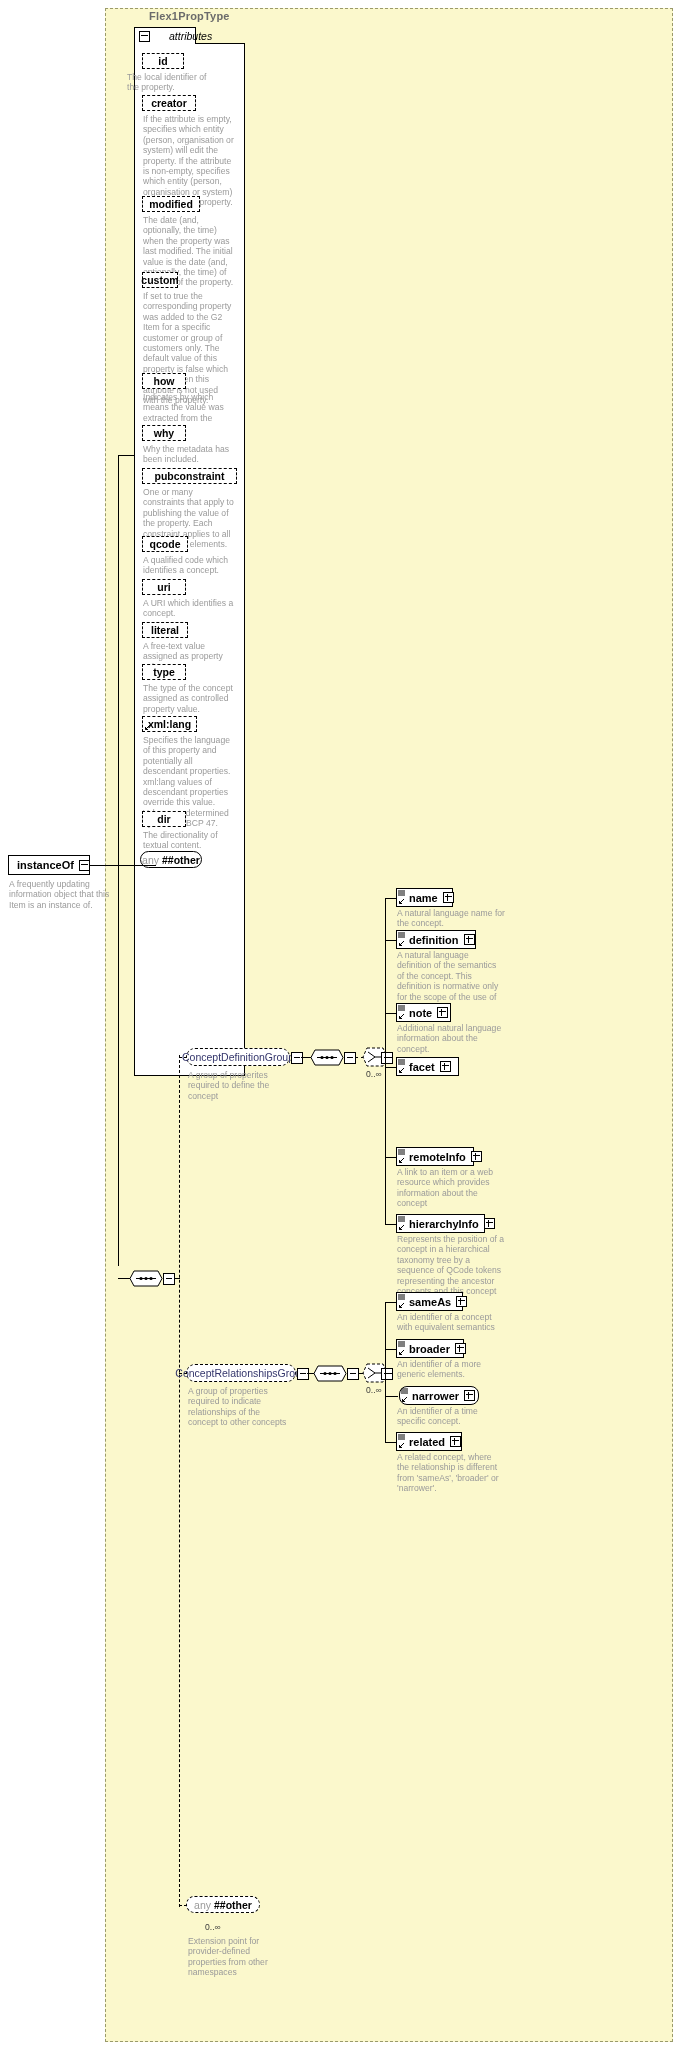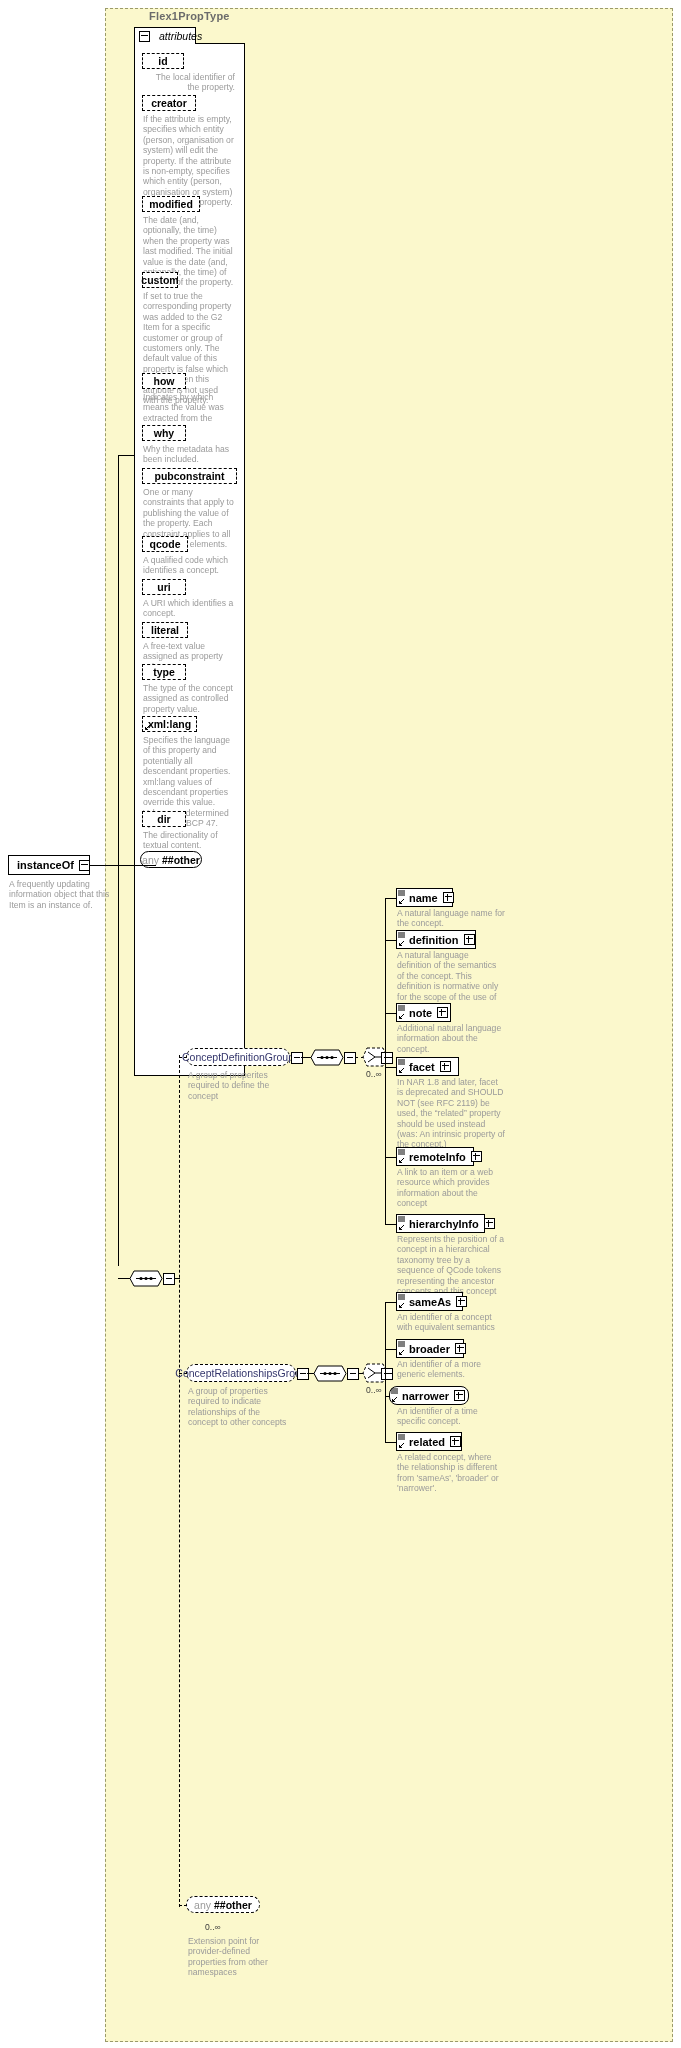--- a/index.html
+++ b/index.html
@@ -28,21 +28,21 @@
     border:1px solid #000;
   }
   .attrtab{
     position:absolute;
     background:#ffffff;
     border:1px solid #000;
     border-bottom:none;
     height:17px;
     display:flex;
     align-items:center;
-    gap:9px;
+    gap:19px;
     padding:0 6px 0 4px;
     box-sizing:border-box;
   }
   .attrtab .lbl{font-size:10.5px;font-style:italic;color:#000;white-space:nowrap;}
   .minus{
     width:9px;height:9px;border:1px solid #000;background:#fff;
     position:relative;display:inline-block;flex:none;
   }
   .minus:before{
     content:"";position:absolute;left:1px;right:1px;top:3px;height:1px;background:#000;
@@ -185,21 +185,21 @@
 
   <div class="attrbox" style="left:134px;top:43px;width:109px;height:1031px;"></div>
   <div class="attrtab" style="left:134px;top:27px;width:62px;">
     <span class="minus"></span>
     <span class="lbl">attributes</span>
   </div>
 
   <div class="attr" style="left:142px;top:53px;width:42px;">
     <span>id</span>
   </div>
-  <div class="doc" style="left:143px;top:72px;width:92px;text-align:right;">The local identifier of the property.</div>
+  <div class="doc" style="left:127px;top:72px;width:92px;">The local identifier of the property.</div>
 
   <div class="attr" style="left:142px;top:95px;width:54px;text-align:right;">
     <span>creator</span>
   </div>
   <div class="doc" style="left:143px;top:114px;width:92px;">If the attribute is empty, specifies which entity (person, organisation or system) will edit the property. If the attribute is non-empty, specifies which entity (person, organisation or system) has edited the property.</div>
 
   <div class="attr" style="left:142px;top:196px;width:58px;">
     <span>modified</span>
   </div>
   <div class="doc" style="left:143px;top:215px;width:92px;">The date (and, optionally, the time) when the property was last modified. The initial value is the date (and, optionally, the time) of creation of the property.</div>
@@ -365,21 +365,20 @@
       <line x1="0" y1="1" x2="7" y2="1" stroke="#000" stroke-width="1"></line>
       <line x1="0" y1="3" x2="7" y2="3" stroke="#000" stroke-width="1"></line>
       <line x1="0" y1="5" x2="7" y2="5" stroke="#000" stroke-width="1"></line>
     </svg>
     <svg class="refarrow" viewBox="0 0 7 7">
       <path d="M6 1 L1.5 5.5 M1.5 5.5 L4 5.5 M1.5 5.5 L1.5 3" stroke="#000" fill="none" stroke-width="1"></path>
     </svg>
     <span>facet</span>
     <span class="plusbox exp"></span>
   </div>
-  <div class="doc" style="left:397px;top:1077px;width:108px;">In NAR 1.8 and later, facet is deprecated and SHOULD NOT (see RFC 2119) be used, the “related” property should be used instead (was: An intrinsic property of the concept.)</div>
 
   <div class="ln h" style="left:385px;top:1157px;width:13px;"></div>
   <div class="elem" style="left:396px;top:1147px;width:78px;text-align:center;">
     <svg class="seqicon" viewBox="0 0 7 6">
       <line x1="0" y1="1" x2="7" y2="1" stroke="#000" stroke-width="1"></line>
       <line x1="0" y1="3" x2="7" y2="3" stroke="#000" stroke-width="1"></line>
       <line x1="0" y1="5" x2="7" y2="5" stroke="#000" stroke-width="1"></line>
     </svg>
     <svg class="refarrow" viewBox="0 0 7 7">
       <path d="M6 1 L1.5 5.5 M1.5 5.5 L4 5.5 M1.5 5.5 L1.5 3" stroke="#000" fill="none" stroke-width="1"></path>
@@ -457,21 +456,21 @@
     </svg>
     <svg class="refarrow" viewBox="0 0 7 7">
       <path d="M6 1 L1.5 5.5 M1.5 5.5 L4 5.5 M1.5 5.5 L1.5 3" stroke="#000" fill="none" stroke-width="1"></path>
     </svg>
     <span>broader</span>
     <span class="plusbox exp"></span>
   </div>
   <div class="doc" style="left:397px;top:1359px;width:108px;">An identifier of a more generic elements.</div>
 
   <div class="ln h" style="left:385px;top:1396px;width:13px;"></div>
-  <div class="elem" style="left:389px;top:1386px;width:80px;border-radius:8px;">
+  <div class="elem" style="left:399px;top:1386px;width:80px;border-radius:8px;">
     <svg class="seqicon" viewBox="0 0 7 6">
       <line x1="0" y1="1" x2="7" y2="1" stroke="#000" stroke-width="1"></line>
       <line x1="0" y1="3" x2="7" y2="3" stroke="#000" stroke-width="1"></line>
       <line x1="0" y1="5" x2="7" y2="5" stroke="#000" stroke-width="1"></line>
     </svg>
     <svg class="refarrow" viewBox="0 0 7 7">
       <path d="M6 1 L1.5 5.5 M1.5 5.5 L4 5.5 M1.5 5.5 L1.5 3" stroke="#000" fill="none" stroke-width="1"></path>
     </svg>
     <span>narrower</span>
     <span class="plusbox exp"></span>

